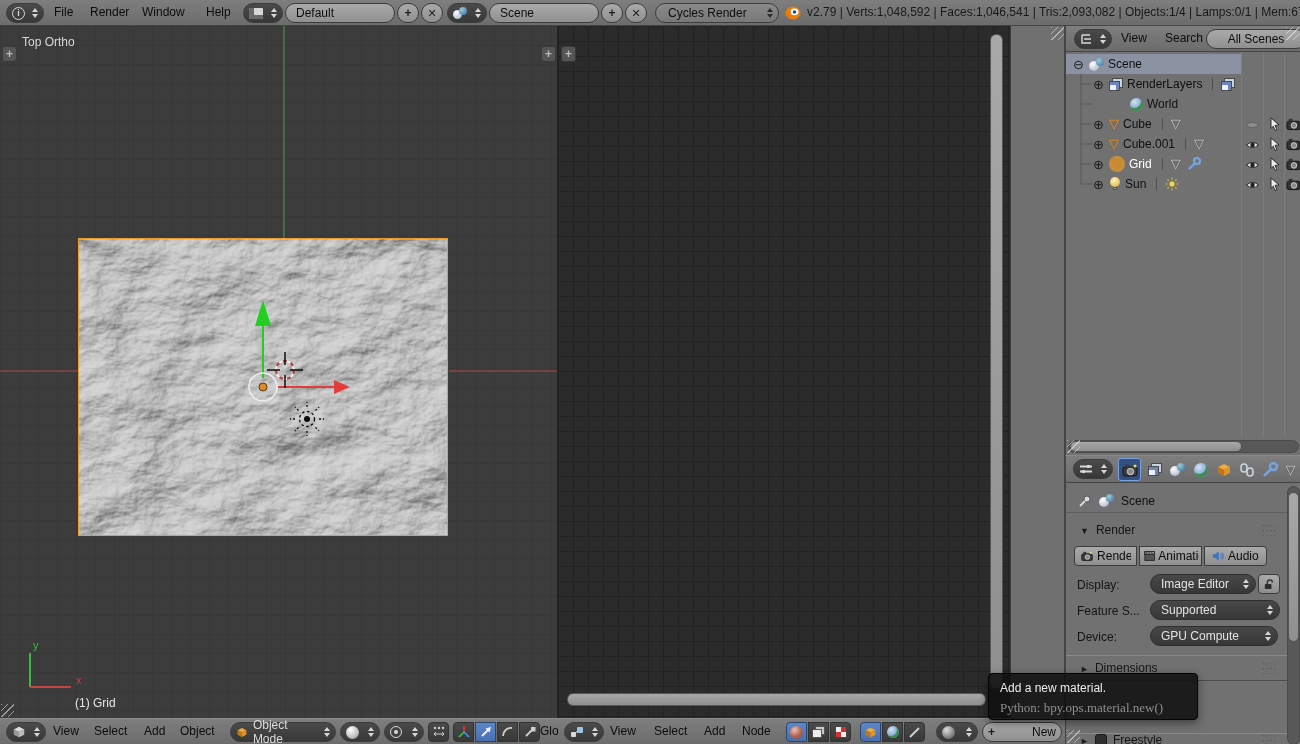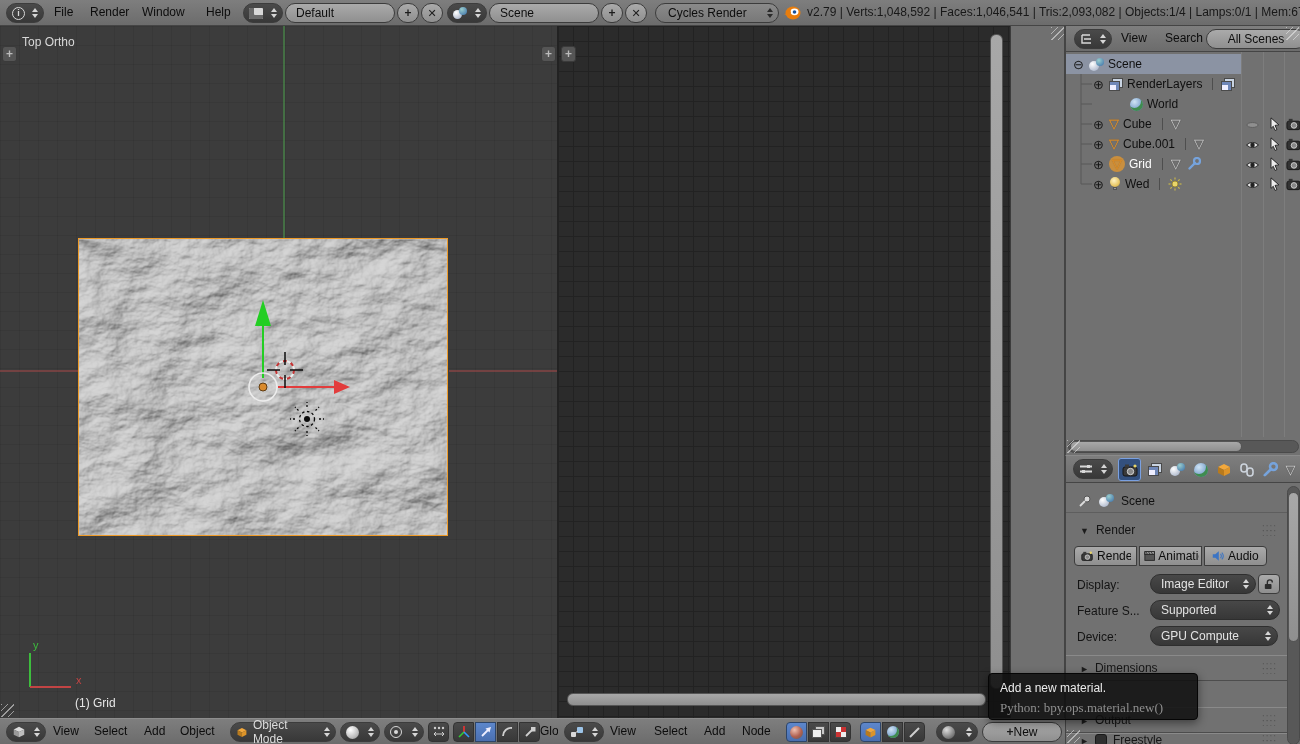--- a/index.html
+++ b/index.html
@@ -310,21 +310,21 @@
           <line x1="2" y1="11" x2="11" y2="2" stroke="#cfcfcf" stroke-width="2"></line>
         </svg>
     </div>
     <div class="pill dark" style="left:378px;width:42px">
       <span class="ball" style="width:13px;height:13px;background:radial-gradient(circle at 35% 30%,#ddd,#8a8a8a 55%,#4a4a4a)"></span>
       <span class="spin lt">
           <i class="u"></i>
           <i class="d"></i>
         </span>
     </div>
-    <div class="pill light" style="left:424px;width:80px;justify-content:center;gap:0">
+    <div class="pill light" style="left:424px;width:80px;justify-content:space-between;gap:0">
       <span class="plus"></span>
       <span>New</span>
     </div>
   </div>
 
   <div style="position:absolute;left:1065px;top:26px;width:235px;height:429px;background:#717171;border-left:1px solid #454545;overflow:hidden">
     <div class="bar" style="left:0;top:0;width:235px;height:26px;border-top:none">
       <div class="pill dark" style="left:8px;width:38px">
         <svg width="13" height="12" viewBox="0 0 13 12">
             <path d="M2 2 h8 M4 6 h7 M4 10 h7 M2 2 v8 h2" stroke="#d8d8d8" fill="none" stroke-width="1.4"></path>
@@ -442,21 +442,21 @@
           <circle cx="8.5" cy="8.5" r="3" fill="#888" stroke="#ccc"></circle>
         </svg>
     </div>
 
     <div class="orow" style="top:148px;padding-left:26px">
       <span class="exp plus2"></span>
       <span style="position:relative;width:12px;height:14px;display:inline-block">
           <span class="ball" style="position:absolute;left:1px;top:0;width:10px;height:10px;background:radial-gradient(circle at 40% 35%,#fff3c4,#e8c765 60%,#b8922f)"></span>
           <span style="position:absolute;left:4px;top:10px;width:4px;height:3px;background:#999;border:1px solid #555"></span>
         </span>
-      <span>Wed</span>
+      <span>Sun</span>
       <span class="vpipe" style="margin-left:6px"></span>
       <svg width="14" height="14" viewBox="0 0 14 14" style="margin-left:4px">
           <circle cx="7" cy="7" r="3" fill="#e8d56a" stroke="#9a8830"></circle>
           <g stroke="#c9b84a" stroke-width="1.2">
             <line x1="7" y1="0.5" x2="7" y2="2.5"></line>
             <line x1="7" y1="11.5" x2="7" y2="13.5"></line>
             <line x1="0.5" y1="7" x2="2.5" y2="7"></line>
             <line x1="11.5" y1="7" x2="13.5" y2="7"></line>
             <line x1="2.4" y1="2.4" x2="3.8" y2="3.8"></line>
             <line x1="10.2" y1="10.2" x2="11.6" y2="11.6"></line>
@@ -623,25 +623,20 @@
           <i class="u"></i>
           <i class="d"></i>
         </span>
     </div>
 
     <div class="ppanel" style="top:199px">
       <span class="arrR"></span>
       <span>Dimensions</span>
       <span class="grip"></span>
     </div>
-    <div class="ppanel" style="top:251px">
-      <span class="arrR"></span>
-      <span>Output</span>
-      <span class="grip"></span>
-    </div>
     <div class="ppanel" style="top:277px;height:12px;border-bottom:none">
       <span class="arrR"></span>
       <span style="width:12px;height:12px;background:#2f2f2f;border:1px solid #191919;border-radius:3px;display:inline-block"></span>
       <span>Freestyle</span>
       <span class="grip"></span>
     </div>
 
     <div class="scrollT" style="position:absolute;left:221px;top:30px;width:13px;height:259px">
       <div class="scrollH" style="position:absolute;left:0;top:5px;width:11px;height:150px"></div>
     </div>

